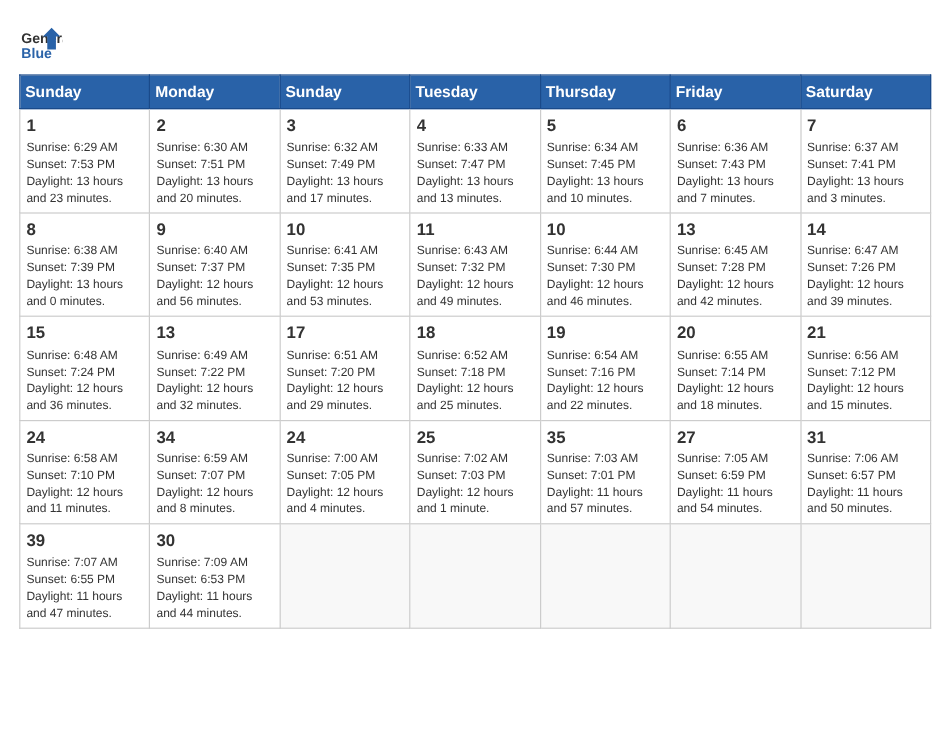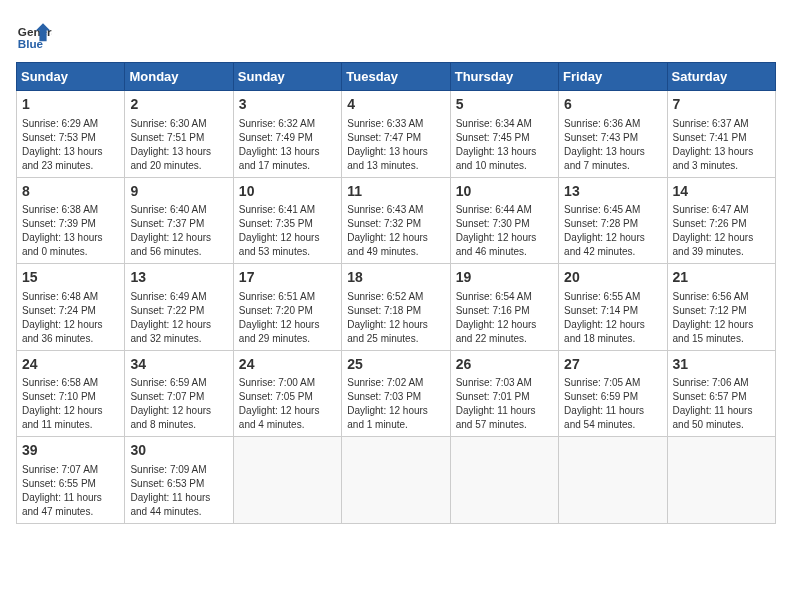--- a/index.html
+++ b/index.html
@@ -206,21 +206,21 @@
         </td>
         <td>
           <span class="day-num">24</span>
           <div class="day-info">Sunrise: 7:00 AM<br>Sunset: 7:05 PM<br>Daylight: 12 hours and 4 minutes.</div>
         </td>
         <td>
           <span class="day-num">25</span>
           <div class="day-info">Sunrise: 7:02 AM<br>Sunset: 7:03 PM<br>Daylight: 12 hours and 1 minute.</div>
         </td>
         <td>
-          <span class="day-num">26</span>
+          <span class="day-num">35</span>
           <div class="day-info">Sunrise: 7:03 AM<br>Sunset: 7:01 PM<br>Daylight: 11 hours and 57 minutes.</div>
         </td>
         <td>
           <span class="day-num">27</span>
           <div class="day-info">Sunrise: 7:05 AM<br>Sunset: 6:59 PM<br>Daylight: 11 hours and 54 minutes.</div>
         </td>
         <td>
           <span class="day-num">31</span>
           <div class="day-info">Sunrise: 7:06 AM<br>Sunset: 6:57 PM<br>Daylight: 11 hours and 50 minutes.</div>
         </td>

